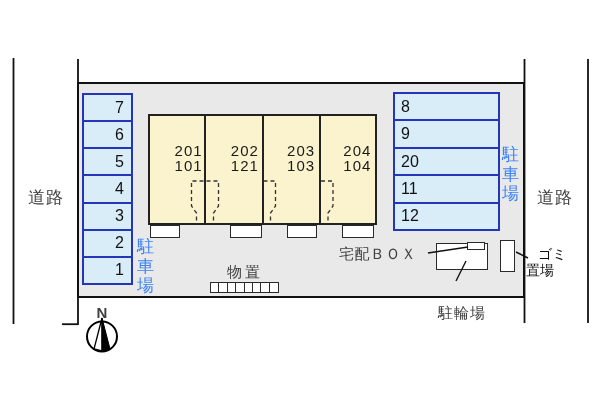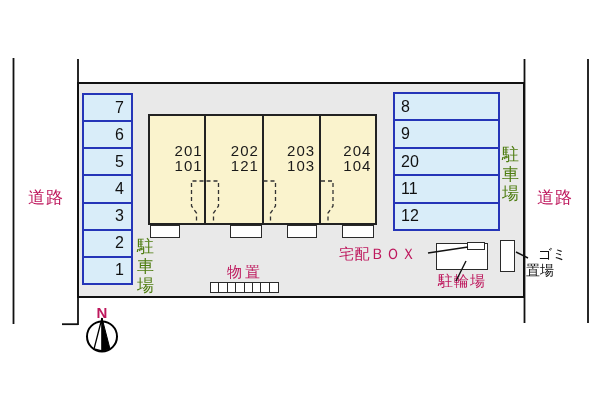--- a/index.html
+++ b/index.html
@@ -17,38 +17,38 @@
   .pk-row{box-sizing:border-box;border:2px solid #2535b8;background:#d9edf9;
           flex:1;margin-top:-2px;display:flex;align-items:center;
           font-size:16px;color:#111;}
   .pk-row:first-child{margin-top:0;}
   .pk-left .pk-row{justify-content:flex-end;padding-right:7px;}
   .pk-right .pk-row{justify-content:flex-start;padding-left:6px;}
   #parking-left{left:82px;top:93px;width:51px;height:192px;}
   #parking-right{left:393px;top:92px;width:107px;height:139px;}
   
   .vlabel{width:19px;font-size:17px;line-height:19.5px;word-break:break-all;
-          text-align:center;color:#4d7c0f;}
+          text-align:center;color:#3b82f6;}
   #pk-label-left{left:136px;top:237px;}
   #pk-label-right{left:501px;top:145px;}
   
   #building{left:148px;top:114px;width:229px;height:111px;background:#faf3cd;
             border:2px solid #222;box-sizing:border-box;display:flex;}
   .unit{flex:1;display:flex;flex-direction:column;align-items:center;
         padding-top:28px;box-sizing:border-box;padding-left:21px;}
   .unit-label{font-size:15px;line-height:14.5px;letter-spacing:1px;
               color:#1a1a1a;text-align:center;}
   .divider{width:2px;background:#222;top:115px;height:109px;}
   
   .wbox{background:#fff;border:1.6px solid #2a2a2a;box-sizing:border-box;}
   
-  .lbl{white-space:nowrap;color:#be185d;}
+  .lbl{white-space:nowrap;color:#404040;}
   #road-left,#road-right{font-size:17px;letter-spacing:1px;}
   #delivery-label{font-size:15px;letter-spacing:0.5px;}
-  #bicycle-label{font-size:15px;letter-spacing:1px;}
+  #bicycle-label{font-size:15px;letter-spacing:1px;margin-top:32px;}
   #garbage-label{font-size:14px;line-height:16px;}
   #storage-label{font-size:15px;letter-spacing:3px;}
   
   #storage-cells{left:210px;top:282px;display:flex;}
   .cell{width:10px;height:11px;background:#fff;border:1.6px solid #2a2a2a;
         box-sizing:border-box;margin-left:-1.6px;}
   .cell:first-child{margin-left:0;}
   #north-label{left:94px;top:304px;width:16px;text-align:center;
                font-size:15px;font-weight:bold;}
   svg.overlay{position:absolute;left:0;top:0;pointer-events:none;}

